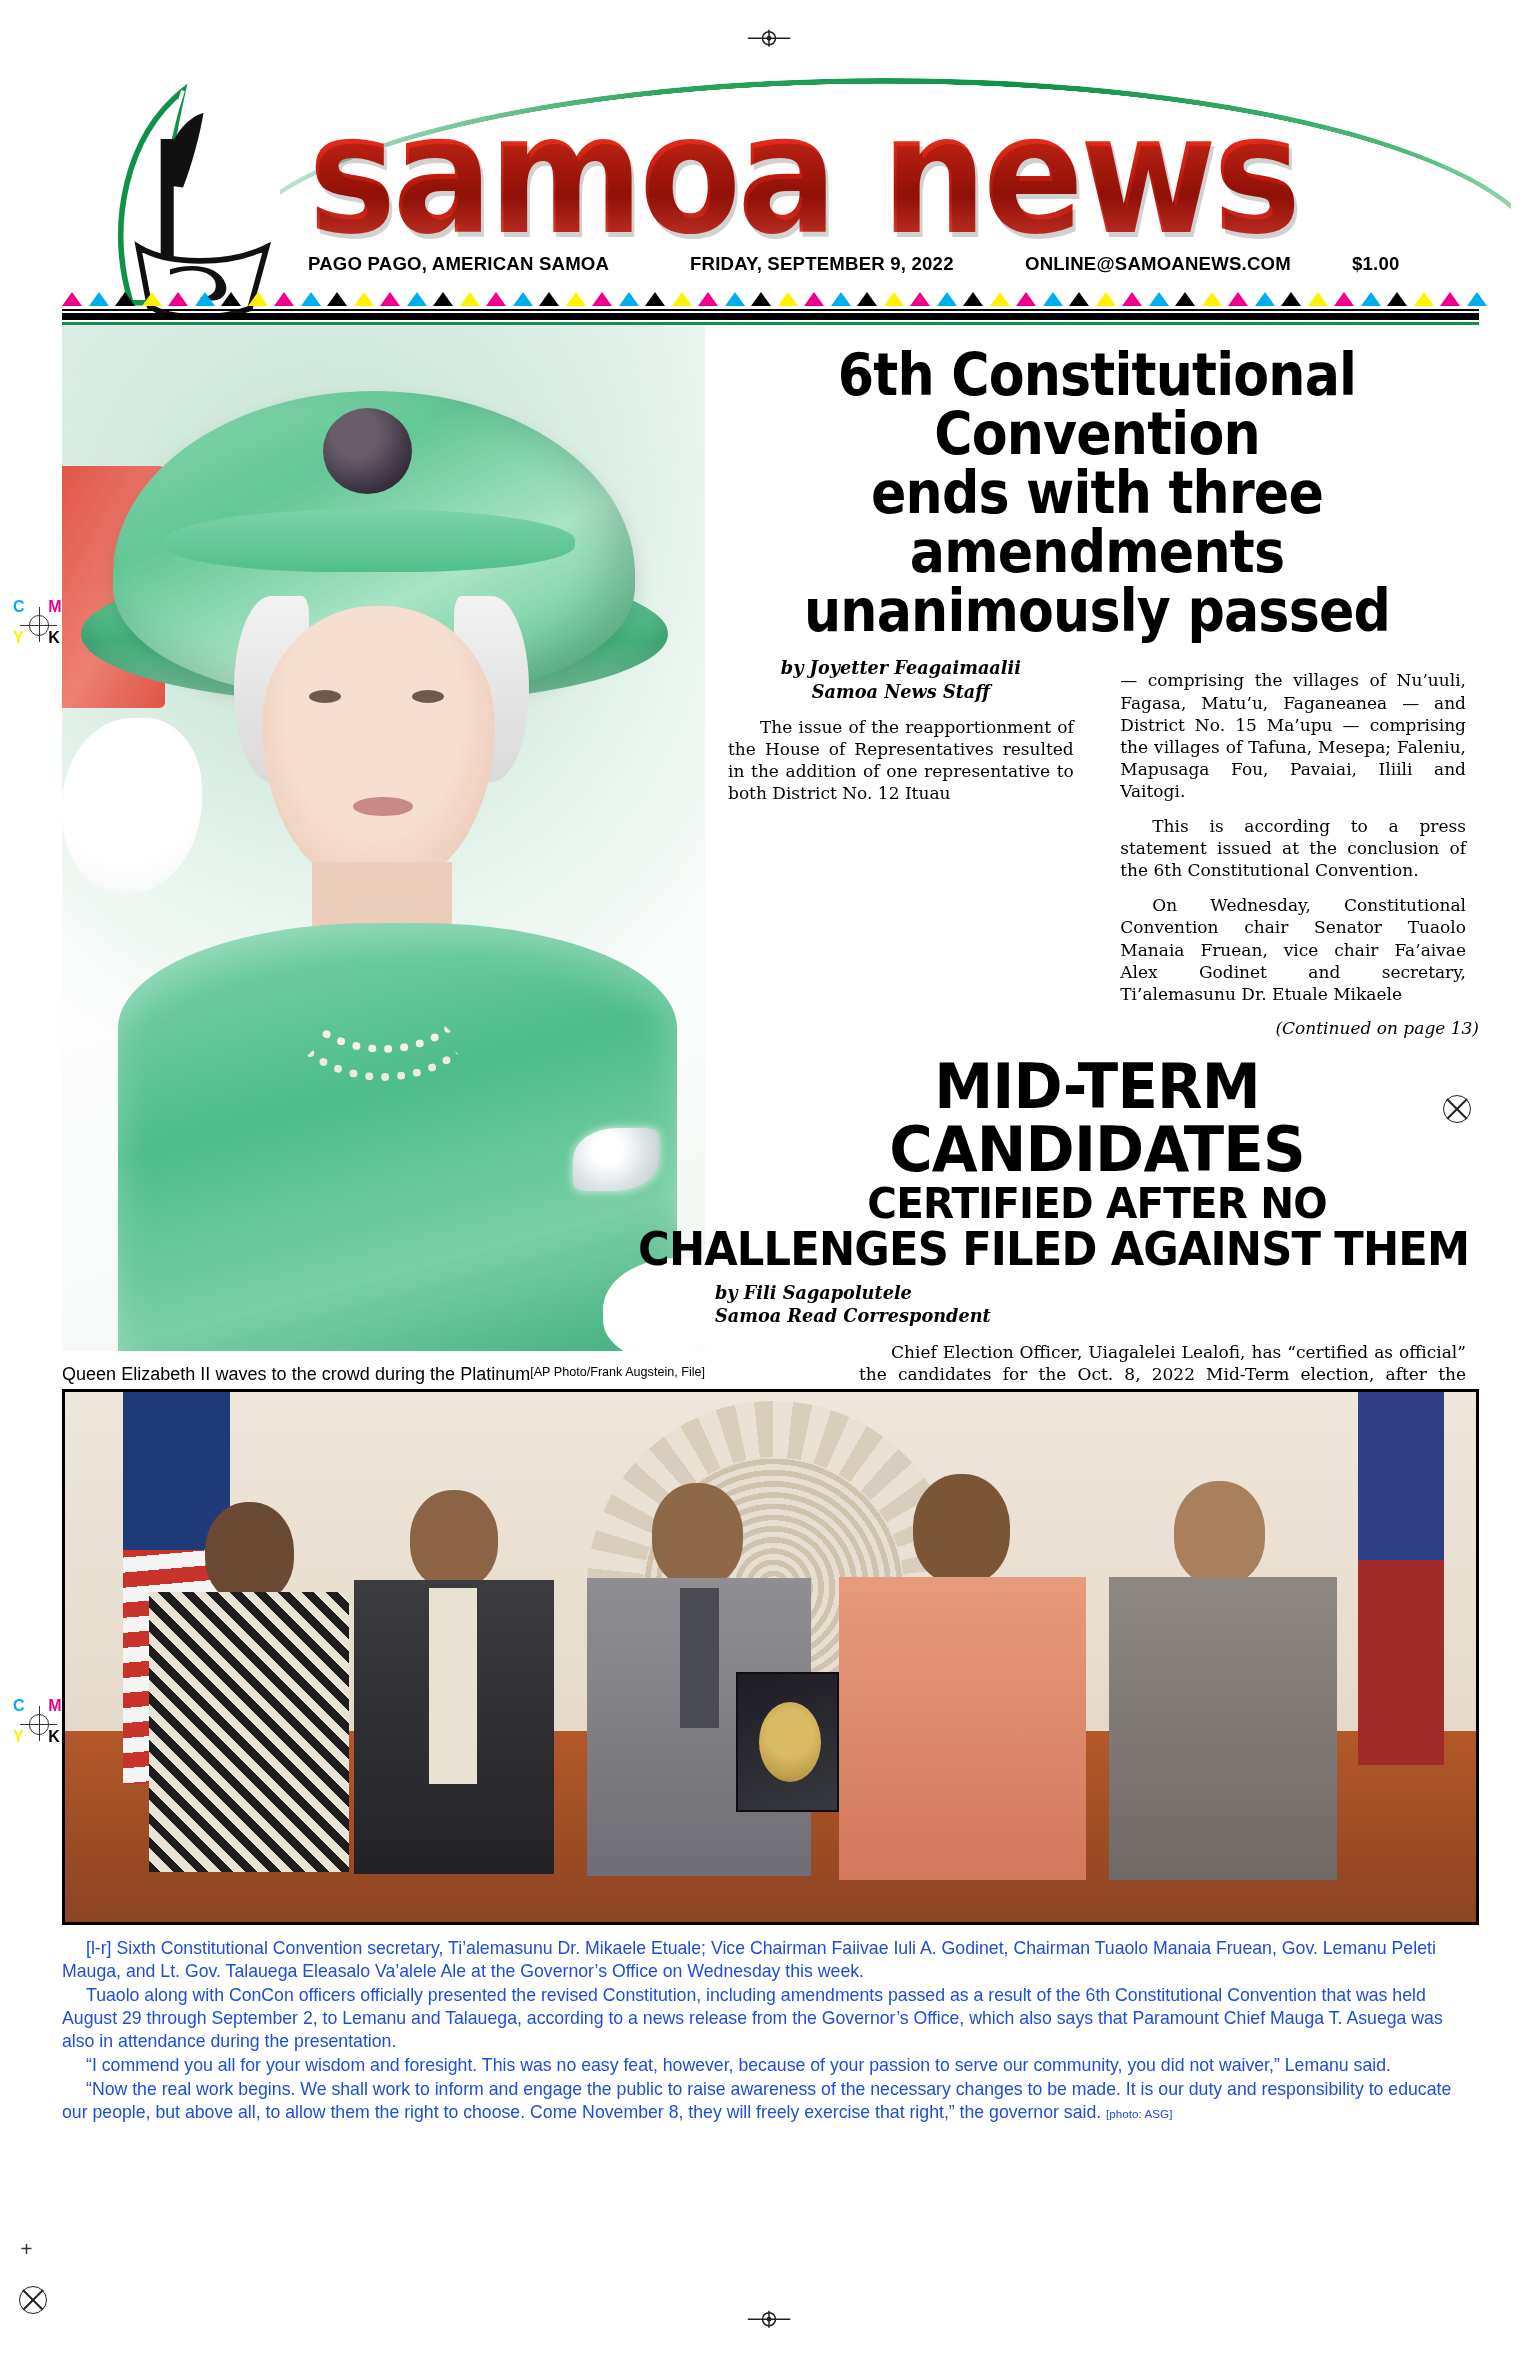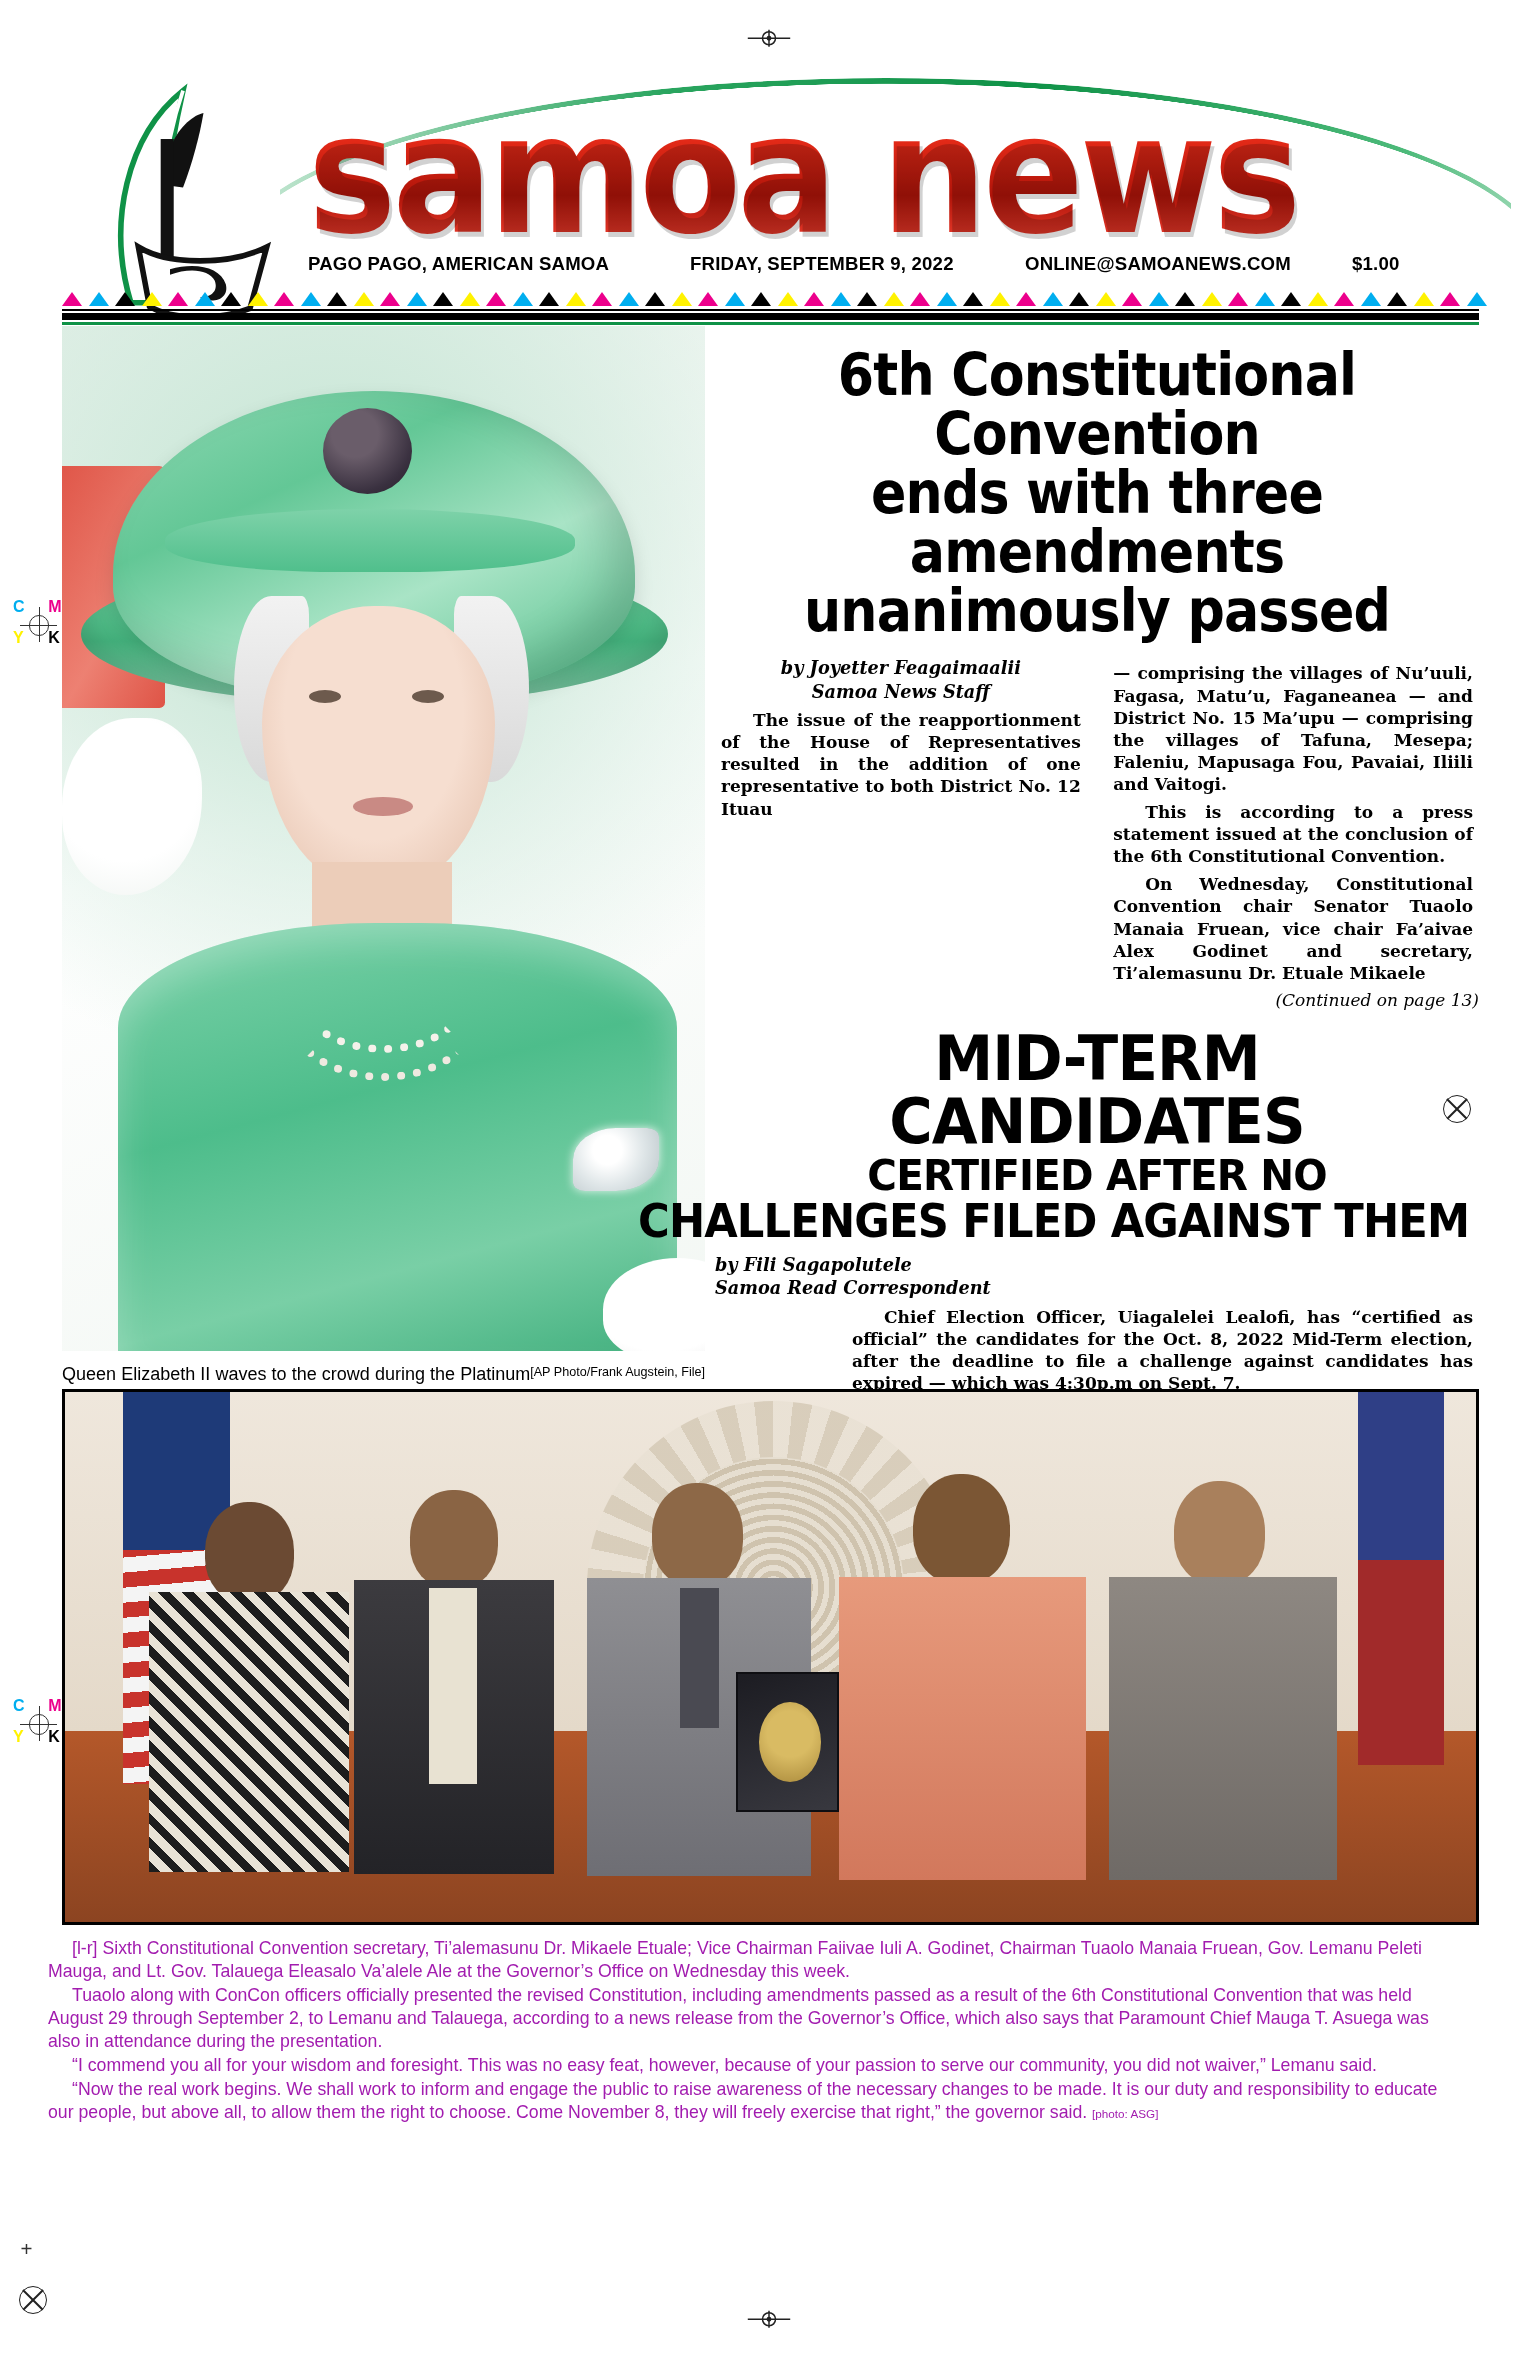--- a/index.html
+++ b/index.html
@@ -220,21 +220,21 @@
     font-size:17.7px; line-height:1.32;
     text-align:center; color:#000;
   }
   .bodytext {
     font-family:"DejaVu Serif", serif;
     font-size:17px; line-height:1.30;
     text-align:justify;
     color:#000;
     margin-top:2.8px;
   }
-  .bodytext p { margin:6px; text-indent:32px;font-weight:bold; }
+  .bodytext p { margin:13px; text-indent:32px; }
   .contd {
     font-family:"DejaVu Serif", serif;
     font-style:italic; font-size:17px;
     text-align:right; margin-top:3.7px;
   }
 
   .hl2 {
     font-family:"DejaVu Sans", sans-serif;
     font-weight:bold; color:#000;
     text-align:center;
@@ -297,24 +297,24 @@
     border:2.8px solid #0e0e12;
   }
   .bp-plaque-in {
     position:absolute; left:20.5px; top:28px; width:62px; height:80px;
     background:radial-gradient(circle at 50% 40%, #d9bb63 0 40%, #a8883a 100%);
     border-radius:50%;
   }
 
   
   .bottom-caption {
-    position:absolute; left:48px; top:1937px; width:1417px;
+    position:absolute; left:62px; top:1937px; width:1417px;
     font-family:"Liberation Sans", sans-serif;
     font-size:17.7px; line-height:1.30;
-    color:#a21caf;
+    color:#1d4ed8;
   }
   .bottom-caption p { margin:0 0 0.9px 0; }
   .bottom-caption .indent { text-indent:24px; }
   .bottom-caption .credit { font-size:11.7px; }
 </style>
 </head>
 <body>
 
 <div class="reg-top">
   <svg width="43" height="20.5" viewBox="0 0 46 22" aria-hidden="true">

